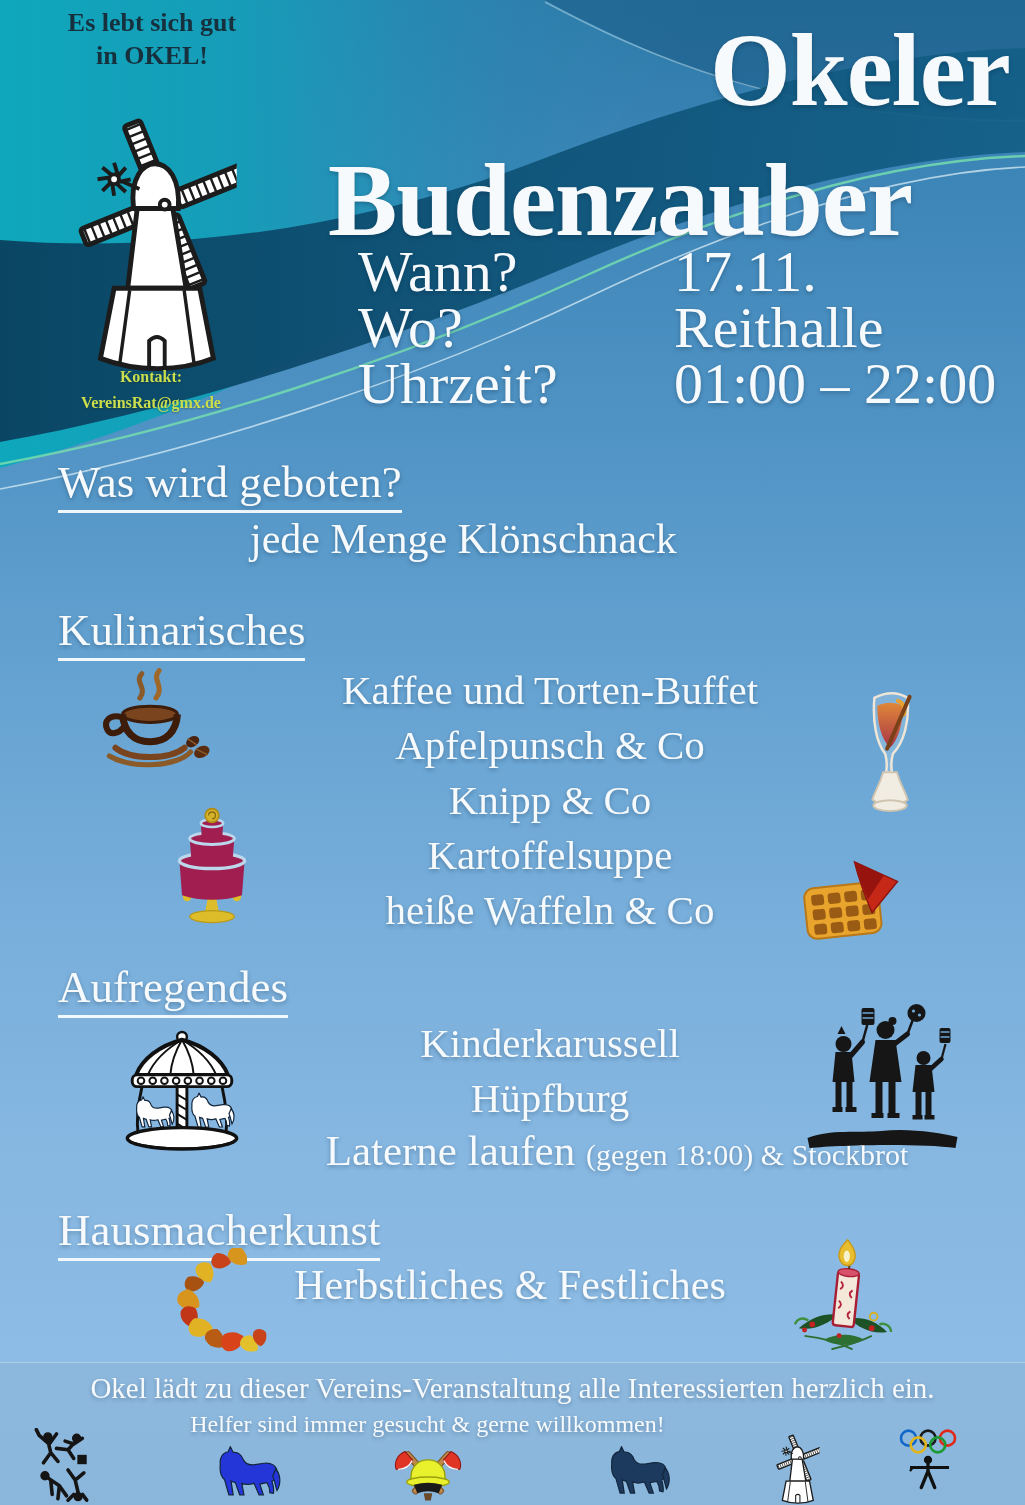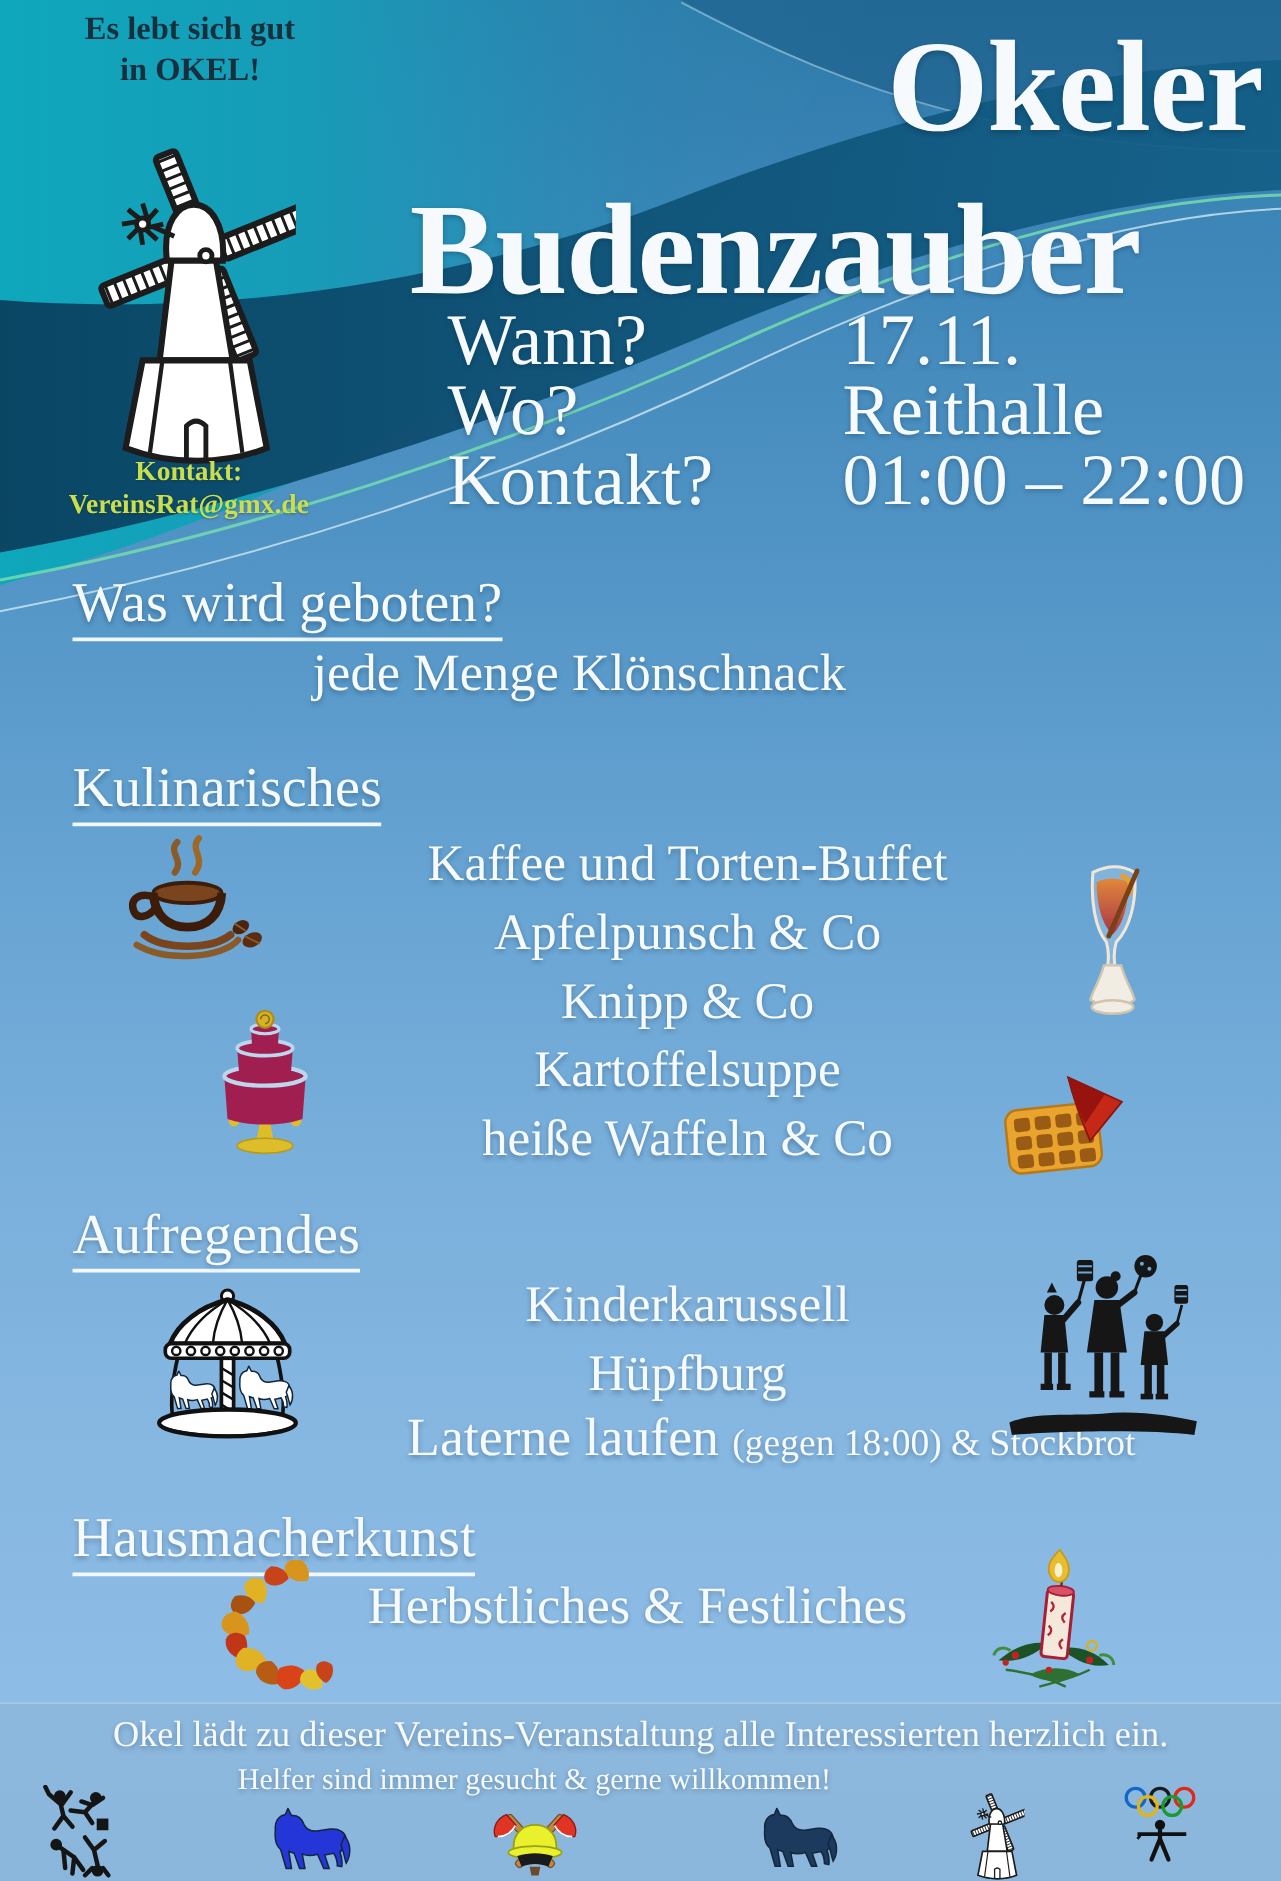--- a/index.html
+++ b/index.html
@@ -10,21 +10,21 @@
     background:linear-gradient(180deg,#2a78a6 0%,#3b84b6 10%,#4f93c4 28%,
       #66a3d2 46%,#79afdb 62%,#87b8e2 78%,#8ebde6 92%,#8abae2 100%);}
   .waves{position:absolute;top:0;left:0;}
   .band{position:absolute;left:0;top:1362px;width:1025px;height:143px;
     background:rgba(140,162,178,.15);border-top:1px solid rgba(240,248,252,.32);}
   .abs{position:absolute;}
   .white{color:#f7fafc;text-shadow:0 2px 4px rgba(8,30,52,.30);}
   .badge{left:38px;top:6px;width:228px;text-align:center;font-weight:700;
     font-size:26px;line-height:33px;color:#16303e;}
   .contact{left:26px;top:364px;width:250px;text-align:center;font-weight:700;
-    font-size:22px;line-height:26px;color:#cade4e;text-shadow:0 1px 2px rgba(25,45,25,.4);}
+    font-size:16px;line-height:26px;color:#cade4e;text-shadow:0 1px 2px rgba(25,45,25,.4);}
   .title-line{left:230px;width:780px;text-align:center;font-size:104px;
     font-weight:700;line-height:1;letter-spacing:-1px;}
   .t1{top:18px;text-align:right;} .t2{top:148px;}
   .details{left:358px;top:238px;width:640px;}
   .drow{display:flex;height:56px;font-size:58px;}
   .dlabel{width:316px;}
   .heading{left:58px;font-size:45px;padding-bottom:2px;
     border-bottom:3px solid rgba(248,252,255,.95);}
   .h1{top:456px;} .h2{top:604px;} .h3{top:961px;} .h4{top:1204px;}
   .item-geboten{left:250px;top:515px;font-size:42px;}
@@ -136,21 +136,21 @@
   <div class="abs details white">
     <div class="drow">
       <span class="dlabel">Wann?</span>
       <span>17.11.</span>
     </div>
     <div class="drow">
       <span class="dlabel">Wo?</span>
       <span>Reithalle</span>
     </div>
     <div class="drow">
-      <span class="dlabel">Kontakt?</span>
+      <span class="dlabel">Uhrzeit?</span>
       <span>01:00 – 22:00</span>
     </div>
   </div>
 
   <div class="abs heading h1 white">Was wird geboten?</div>
   <div class="abs item-geboten white">jede Menge Klönschnack</div>
 
   <div class="abs heading h2 white">Kulinarisches</div>
   <div class="abs lk list-center white">
     <div>Kaffee und Torten-Buffet</div>

